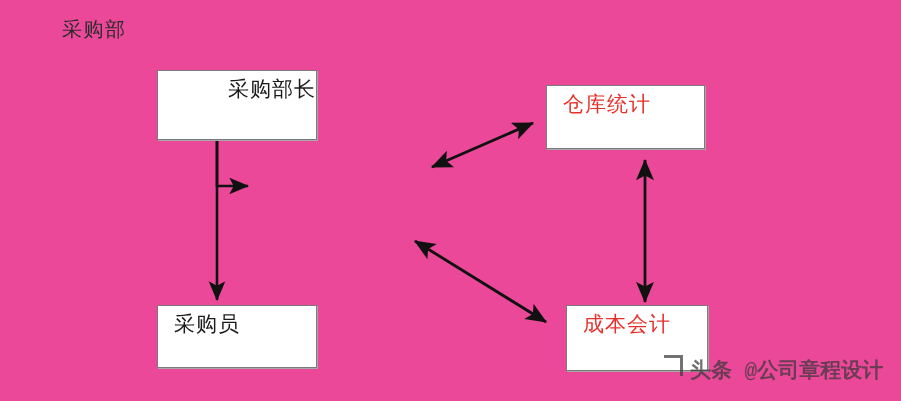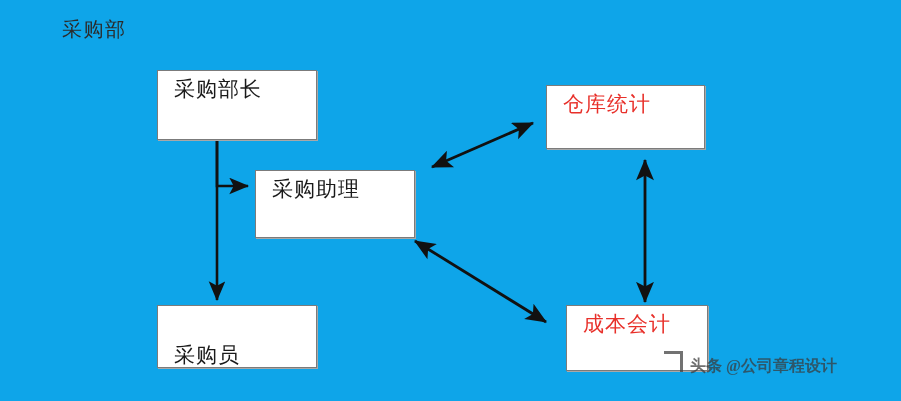--- a/index.html
+++ b/index.html
@@ -7,21 +7,21 @@
     padding: 0;
     background: #ffffff;
   }
   body {
     font-family: "Liberation Serif", "DejaVu Serif", serif;
   }
   #canvas {
     position: relative;
     width: 901px;
     height: 401px;
-    background: #0ea5e9;
+    background: #ec4899;
     overflow: hidden;
   }
   #diagram-svg {
     position: absolute;
     left: 0;
     top: 0;
     width: 901px;
     height: 401px;
   }
   .node-box {
@@ -70,22 +70,22 @@
     display: inline-block;
     width: 16px;
     height: 18px;
     border-top: 3px solid #3d3d3d;
     border-right: 3px solid #3d3d3d;
     margin-right: 2px;
     position: relative;
     top: -5px;
   }
   #watermark .wm-text {
-    font-family: Liberation Serif, serif;
-    font-size: 16px;
+    font-family: Liberation Mono, monospace;
+    font-size: 21px;
     font-weight: bold;
     color: #3a3a3a;
     letter-spacing: 0px;
   }
 </style>
 </head>
 <body>
 
 <div id="canvas">
 
@@ -115,29 +115,26 @@
 
     <g>
       <line x1="415" y1="241" x2="546" y2="322" stroke="#111111" stroke-width="2.8" marker-start="url(#ah-start)" marker-end="url(#ah)"></line>
     </g>
 
     <g>
       <line x1="645" y1="160" x2="645" y2="302" stroke="#111111" stroke-width="2.8" marker-start="url(#ah-start)" marker-end="url(#ah)"></line>
     </g>
   </svg>
 
-  <div class="node-box" style="left:157px; top:70px; width:160px; height:70px;">
+  <div class="node-box" style="left:157px; top:70px; width:160px; height:70px;justify-content:flex-end;">
     <span class="node-label dark">采购部长</span>
   </div>
 
-  <div class="node-box" style="left:255px; top:170px; width:160px; height:68px;">
-    <span class="node-label dark">采购助理</span>
-  </div>
 
-  <div class="node-box" style="left:157px; top:305px; width:160px; height:63px;align-items:flex-end;">
+  <div class="node-box" style="left:157px; top:305px; width:160px; height:63px;">
     <span class="node-label dark">采购员</span>
   </div>
 
   <div class="node-box" style="left:546px; top:85px; width:159px; height:64px;">
     <span class="node-label red">仓库统计</span>
   </div>
 
   <div class="node-box" style="left:566px; top:305px; width:142px; height:66px;">
     <span class="node-label red">成本会计</span>
   </div>

